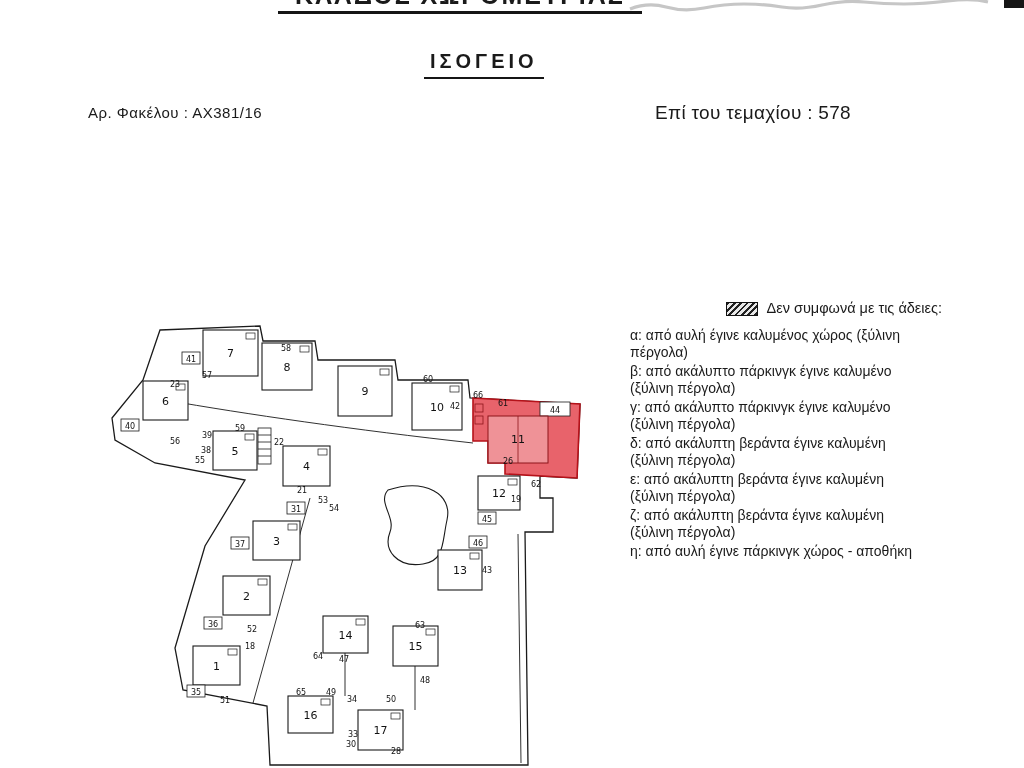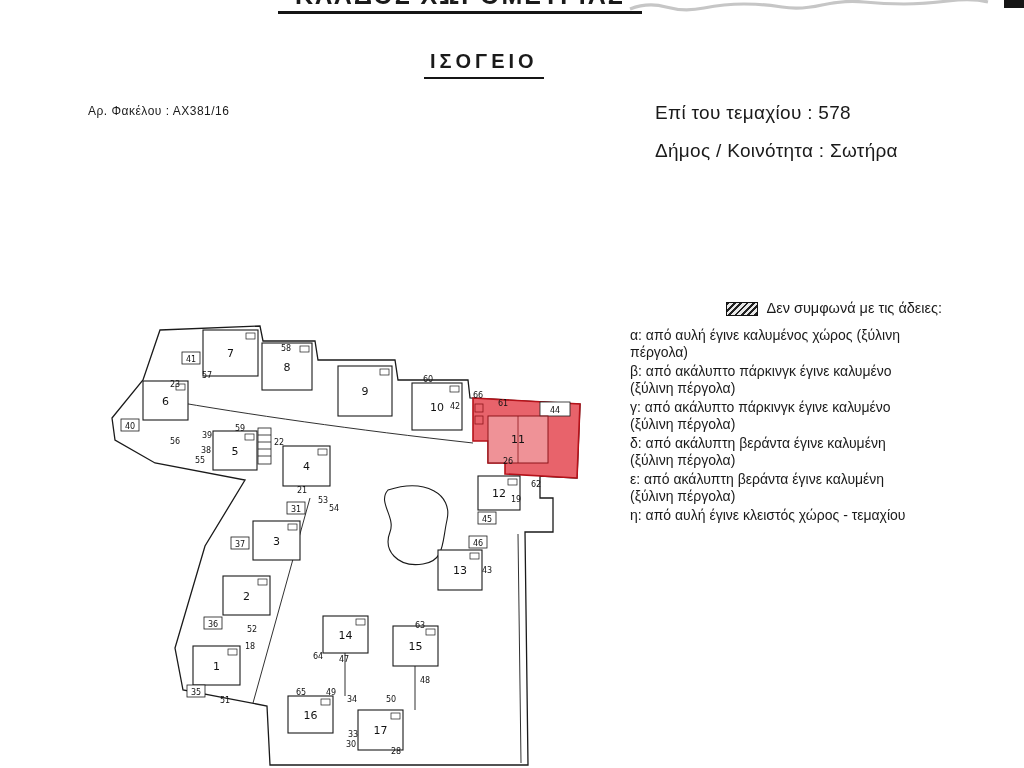--- a/index.html
+++ b/index.html
@@ -10,21 +10,21 @@
   
   .branch-title{
     position:absolute;top:-19px;left:278px;width:364px;text-align:center;
     font-size:25px;font-weight:bold;letter-spacing:2px;white-space:nowrap;
     border-bottom:3px solid #151515;padding-bottom:1px;line-height:29px;
   }
   .floor-title{
     position:absolute;top:50px;left:424px;font-size:20px;font-weight:bold;
     letter-spacing:4px;border-bottom:2px solid #151515;padding:0 6px 4px 6px;
   }
-  .file-number{position:absolute;top:104px;left:88px;font-size:12px;letter-spacing:0.5px;}
+  .file-number{position:absolute;top:104px;left:88px;font-size:15px;letter-spacing:0.5px;}
   .details{position:absolute;top:104px;left:655px;font-size:19px;letter-spacing:0.3px;}
   .detail-line{margin:0 0 21px 0;line-height:17px;}
   .legend{position:absolute;top:300px;left:630px;width:312px;font-size:14px;line-height:17px;}
   .legend-head{display:flex;align-items:center;gap:9px;margin-bottom:10px;font-size:14.5px;justify-content:flex-end;}
   .hatch{
     width:30px;height:12px;border:1px solid #111;flex:0 0 auto;
     background:repeating-linear-gradient(135deg,#222 0 2px,#e8e8e8 2px 4.5px);
   }
   .legend-item{margin:0 12px 2px 0;}
   .site-plan{position:absolute;left:95px;top:318px;width:505px;height:450px;}
@@ -56,35 +56,35 @@
     <path d="M2,9 q18,-7 36,-2 t38,1 t40,-4 t38,3 t40,-2 t42,-3 t40,2 t44,-3 t40,1" fill="none" stroke="#c6c6c6" stroke-width="3.2"></path>
   </svg>
   <div class="corner-mark"></div>
 
   <div class="floor-title">ΙΣΟΓΕΙΟ</div>
 
   <div class="file-number">Αρ. Φακέλου : ΑΧ381/16</div>
 
   <div class="details">
       <div class="detail-line">Επί του τεμαχίου : 578</div>
-      <div class="detail-line">Δήμος / Κοινότητα : Σωτήρα</div>
     </div>
 
   <div class="legend">
     <div class="legend-head">
       <span class="hatch"></span>
       <span>Δεν συμφωνά με τις άδειες:</span>
     </div>
     <div>
         <p class="legend-item">α: από αυλή έγινε καλυμένος χώρος (ξύλινη πέργολα)</p>
         <p class="legend-item">β: από ακάλυπτο πάρκινγκ έγινε καλυμένο (ξύλινη πέργολα)</p>
         <p class="legend-item">γ: από ακάλυπτο πάρκινγκ έγινε καλυμένο (ξύλινη πέργολα)</p>
         <p class="legend-item">δ: από ακάλυπτη βεράντα έγινε καλυμένη (ξύλινη πέργολα)</p>
         <p class="legend-item">ε: από ακάλυπτη βεράντα έγινε καλυμένη (ξύλινη πέργολα)</p>
-        <p class="legend-item">η: από αυλή έγινε κλειστός χώρος - τεμαχίου</p>
+        <p class="legend-item">ζ: από ακάλυπτη βεράντα έγινε καλυμένη (ξύλινη πέργολα)</p>
+        <p class="legend-item">η: από αυλή έγινε πάρκινγκ χώρος - αποθήκη</p>
       </div>
   </div>
 
   <svg class="site-plan" viewBox="0 0 505 450">
 
     <path class="boundary" d="M65,12 L165,8 L168,23 L220,23 L223,42 L300,42 L303,62 L373,62 L375,80 L485,86 L482,160 L445,158 L445,180 L458,180 L458,214 L430,214 L433,447 L175,447 L172,388 L88,372 L80,330 L110,228 L150,162 L60,145 L20,122 L17,100 L48,62 Z"></path>
 
     <path class="road" d="M70,82 C150,96 260,112 378,125"></path>
     <path class="road" d="M215,180 L158,385"></path>
     <path class="road" d="M423,216 L426,445"></path>

